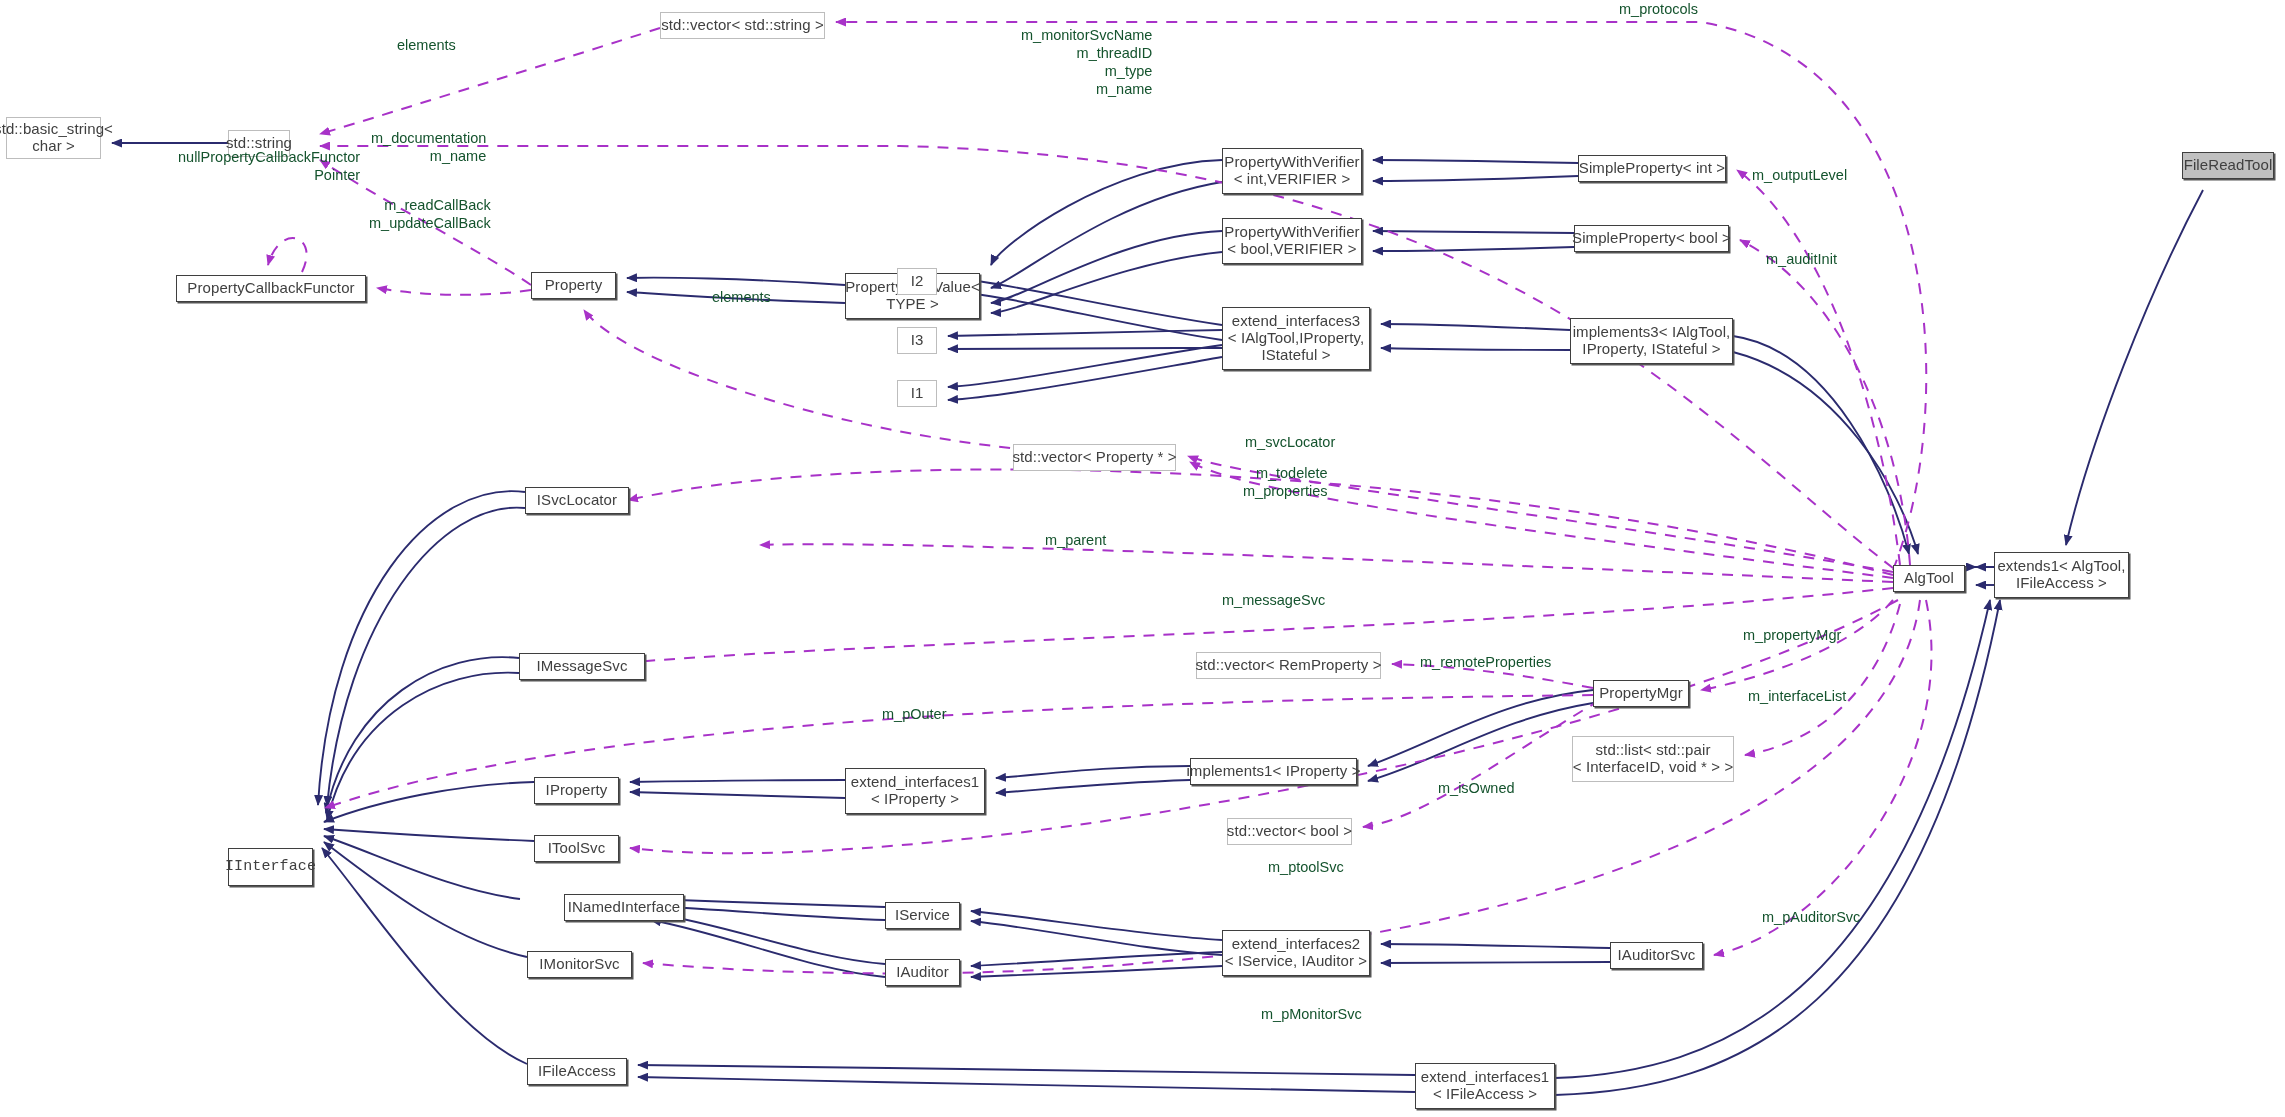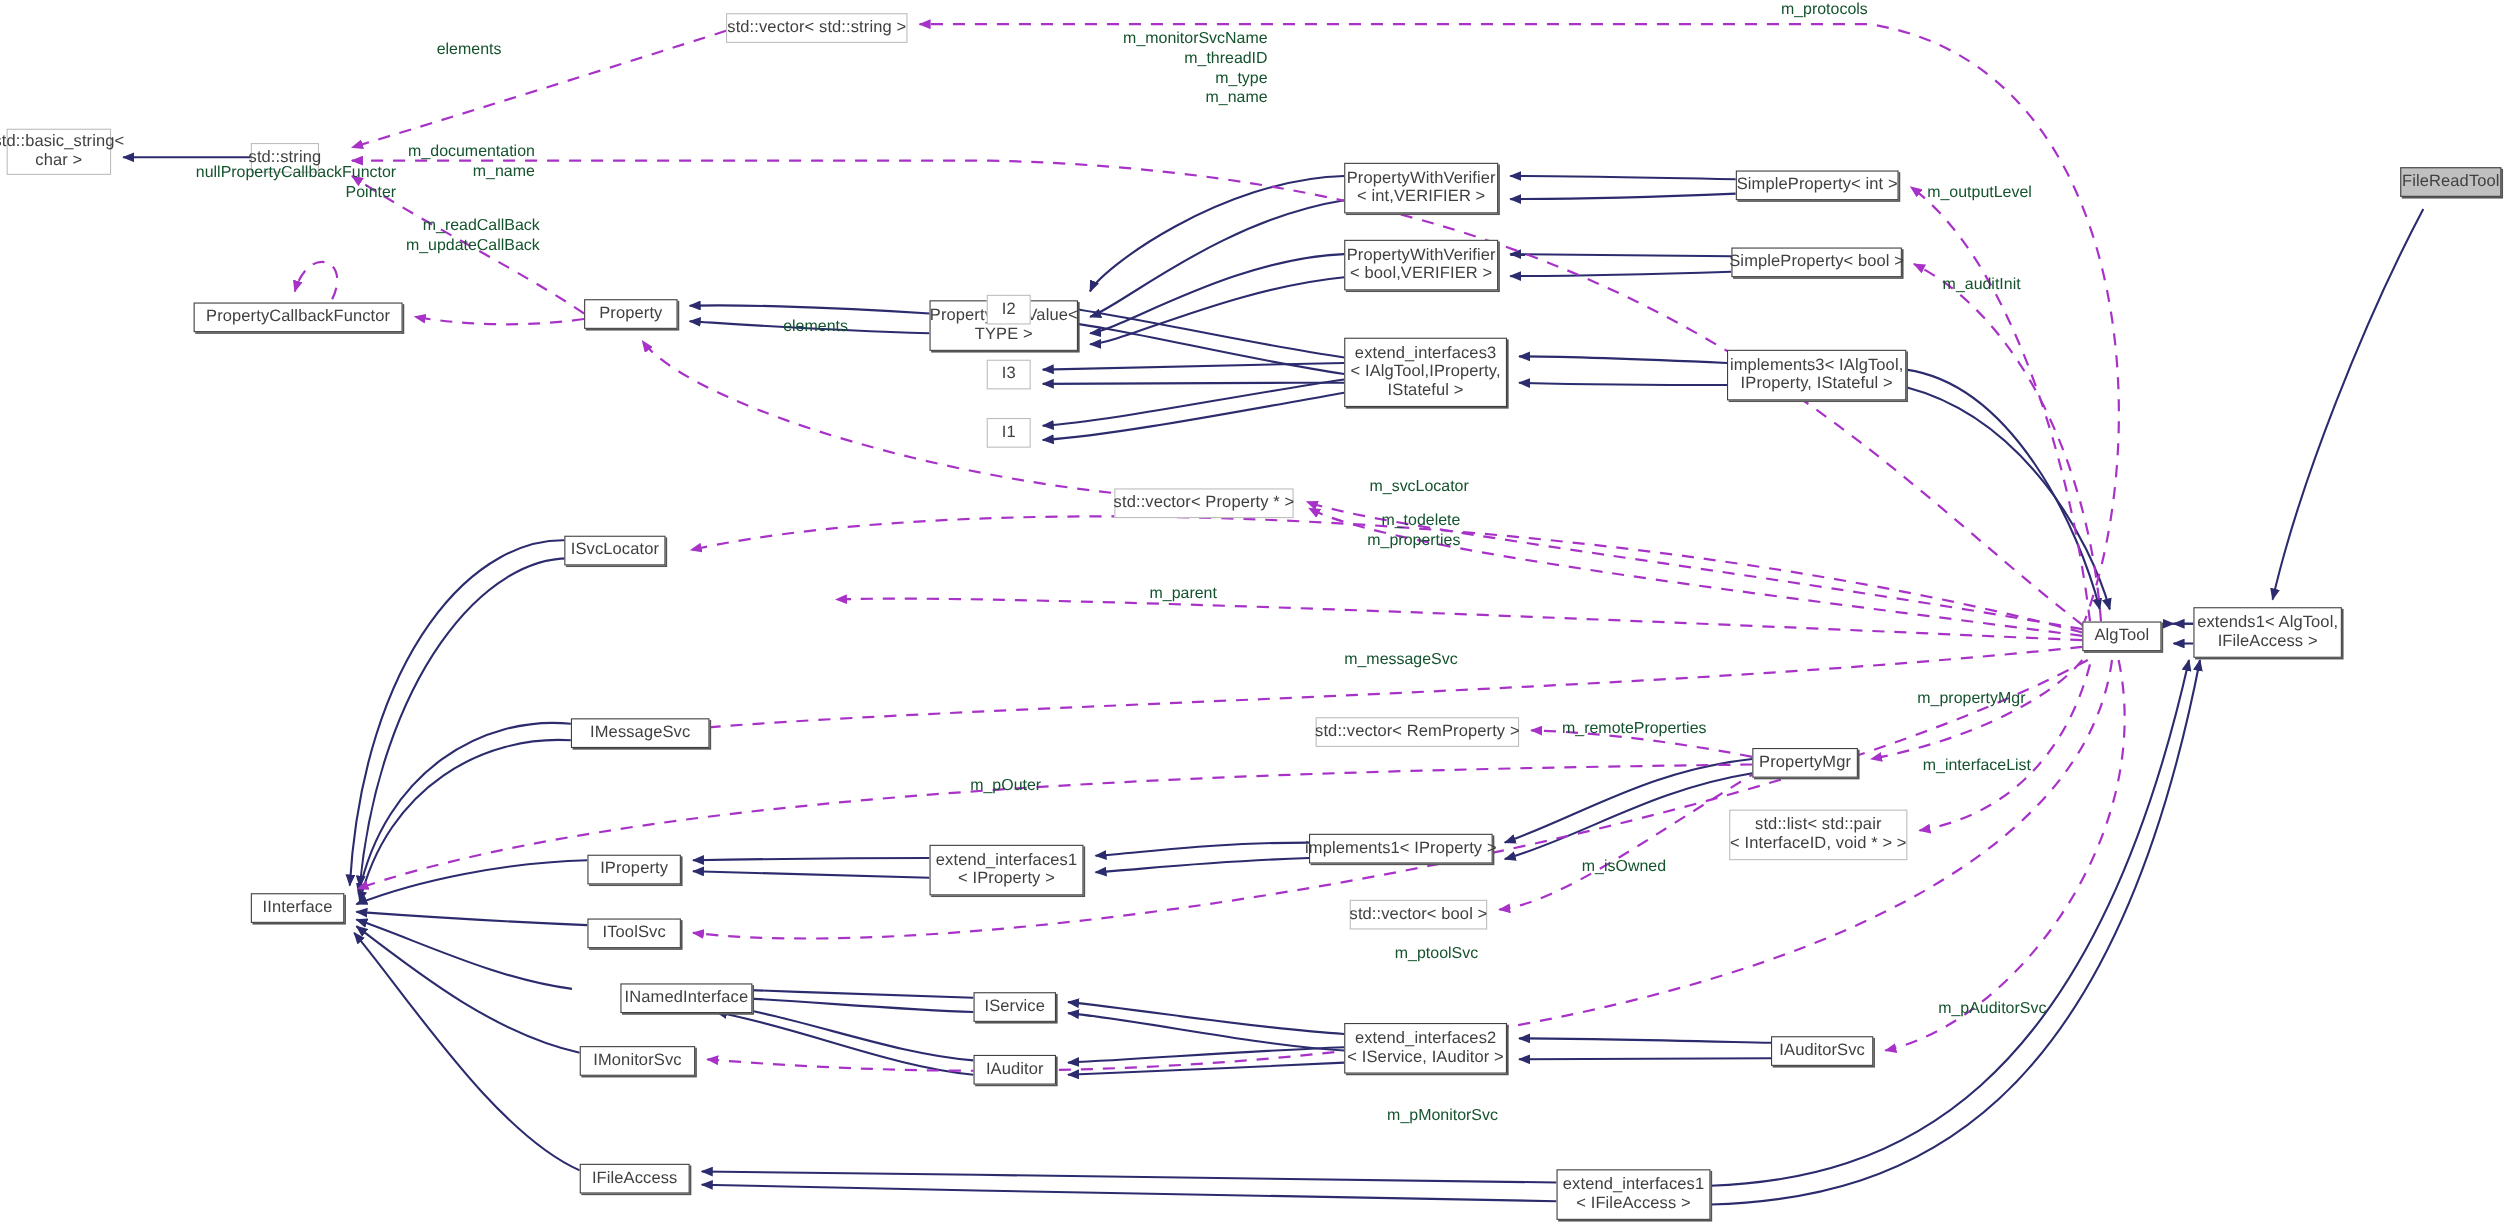--- a/index.html
+++ b/index.html
@@ -199,42 +199,42 @@
 &lt; IAlgTool,IProperty,
 IStateful &gt;</span>
       </div>
       <div class="node own" style="left: 1570px; top: 318px; width: 163px; height: 46px;">
         <span style="white-space: pre;">implements3&lt; IAlgTool,
 IProperty, IStateful &gt;</span>
       </div>
       <div class="node ext" style="left: 1013px; top: 444px; width: 163px; height: 27px;">
         <span style="white-space: pre;">std::vector&lt; Property * &gt;</span>
       </div>
-      <div class="node own" style="left: 513px; top: 487px; width: 92px; height: 27px;">
+      <div class="node own" style="left: 525px; top: 487px; width: 104px; height: 27px;">
         <span style="white-space: pre;">ISvcLocator</span>
       </div>
       <div class="node own" style="left: 519px; top: 653px; width: 126px; height: 27px;">
         <span style="white-space: pre;">IMessageSvc</span>
       </div>
       <div class="node own" style="left: 534px; top: 777px; width: 85px; height: 27px;">
         <span style="white-space: pre;">IProperty</span>
       </div>
       <div class="node own" style="left: 534px; top: 835px; width: 85px; height: 27px;">
         <span style="white-space: pre;">IToolSvc</span>
       </div>
       <div class="node own" style="left: 520px; top: 894px; width: 120px; height: 27px; margin-left: 44px;">
         <span style="white-space: pre;">INamedInterface</span>
       </div>
       <div class="node own" style="left: 527px; top: 951px; width: 105px; height: 27px;">
         <span style="white-space: pre;">IMonitorSvc</span>
       </div>
       <div class="node own" style="left: 527px; top: 1058px; width: 100px; height: 27px;">
         <span style="white-space: pre;">IFileAccess</span>
       </div>
-      <div class="node own" style="left: 228px; top: 812px; width: 85px; height: 27px;">
+      <div class="node own" style="left: 228px; top: 848px; width: 85px; height: 38px; font-family: Liberation Mono, monospace;">
         <span style="white-space: pre;">IInterface</span>
       </div>
       <div class="node own" style="left: 845px; top: 768px; width: 140px; height: 46px;">
         <span style="white-space: pre;">extend_interfaces1
 &lt; IProperty &gt;</span>
       </div>
       <div class="node own" style="left: 1190px; top: 758px; width: 167px; height: 27px;">
         <span style="white-space: pre;">implements1&lt; IProperty &gt;</span>
       </div>
       <div class="node ext" style="left: 1196px; top: 652px; width: 185px; height: 27px;">

